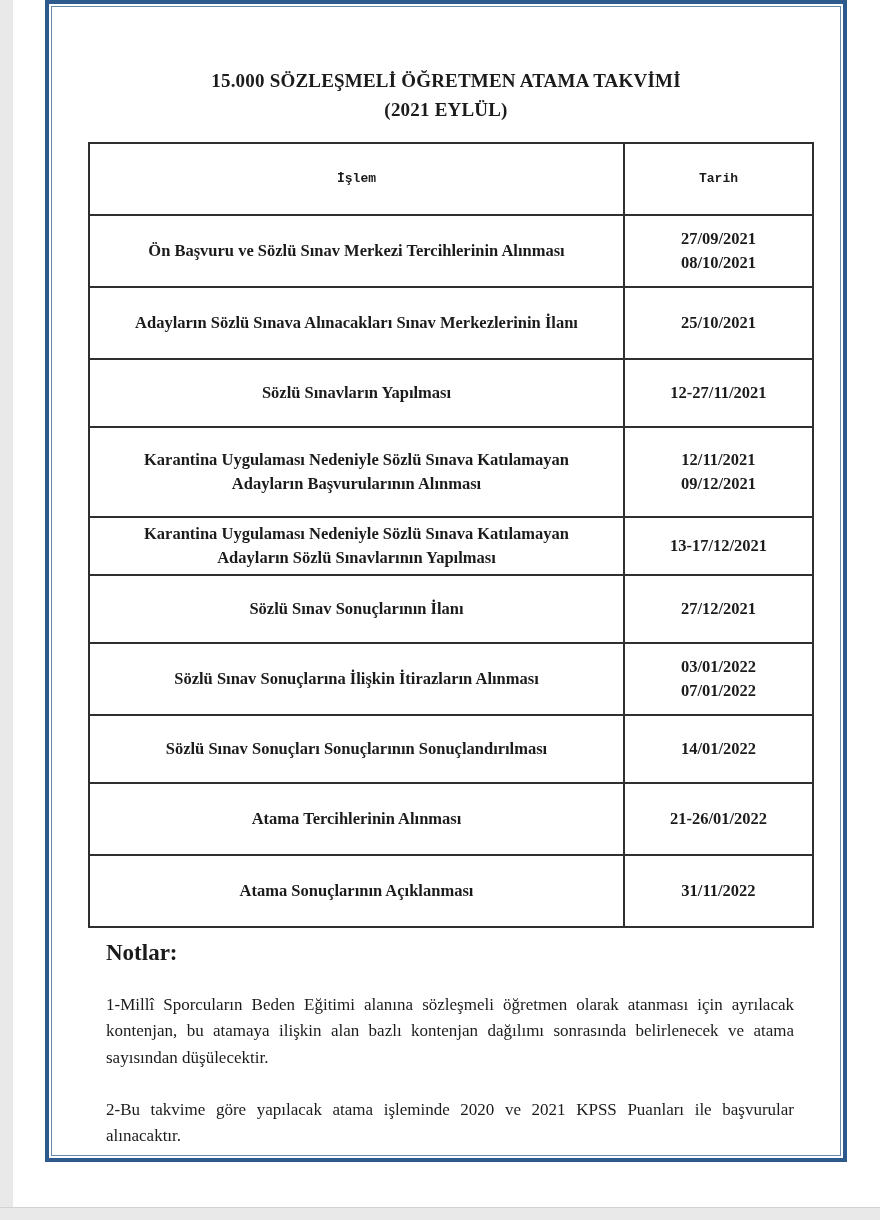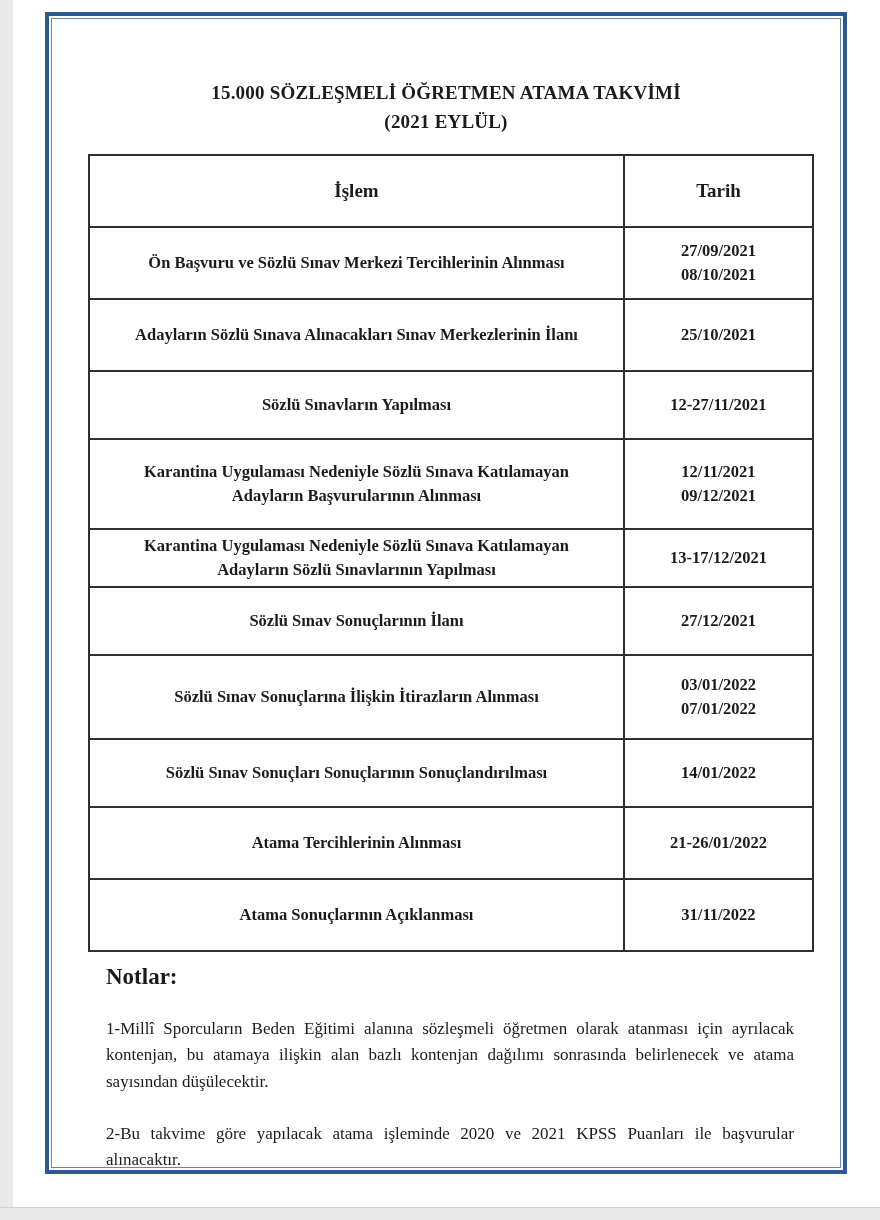--- a/index.html
+++ b/index.html
@@ -24,21 +24,21 @@
     width: 13px; height: 1220px;
     background: var(--edge-gray);
   }
   .edge-bottom {
     position: absolute; left: 0; bottom: 0;
     width: 880px; height: 13px;
     background: var(--edge-gray);
     border-top: 1px solid #d2d2d2;
   }
   .frame {
-    position: absolute; left: 45px; top: 12px;
+    position: absolute; left: 45px; top: 0;
     width: 802px; height: 1162px;
     border: 4px solid var(--frame-blue);
     padding: 2px;
     background: #ffffff;
   }
   .frame-inner {
     width: 100%; height: 100%;
     border: 1px solid var(--frame-blue-light);
   }
   .title-block {
@@ -60,21 +60,21 @@
     text-align: center;
     vertical-align: middle;
     font-weight: bold;
     font-size: 16.5px;
     line-height: 1.45;
     padding: 4px 10px;
   }
   table.schedule th.col-islem, table.schedule td.islem-cell { width: 535px; }
   table.schedule th.col-tarih, table.schedule td.tarih-cell { width: 189px; }
   table.schedule thead tr { height: 72px; }
-  table.schedule th { font-size: 19px; }
+  table.schedule th { font-size: 13px; font-family: Liberation Mono, monospace; }
   .notes {
     margin: 12px 0 0 54px;
     width: 688px;
   }
   .notes-heading {
     font-weight: bold;
     font-size: 23px;
   }
   .note-para {
     margin: 26px 0 0 0;
@@ -123,21 +123,21 @@
             <td class="tarih-cell">12/11/2021<br>09/12/2021</td>
           </tr>
           <tr style="height: 54px;">
             <td class="islem-cell">Karantina Uygulaması Nedeniyle Sözlü Sınava Katılamayan<br>Adayların Sözlü Sınavlarının Yapılması</td>
             <td class="tarih-cell">13-17/12/2021</td>
           </tr>
           <tr style="height: 68px;">
             <td class="islem-cell">Sözlü Sınav Sonuçlarının İlanı</td>
             <td class="tarih-cell">27/12/2021</td>
           </tr>
-          <tr style="height: 84px;">
+          <tr style="height: 72px;">
             <td class="islem-cell">Sözlü Sınav Sonuçlarına İlişkin İtirazların Alınması</td>
             <td class="tarih-cell">03/01/2022<br>07/01/2022</td>
           </tr>
           <tr style="height: 68px;">
             <td class="islem-cell">Sözlü Sınav Sonuçları Sonuçlarının Sonuçlandırılması</td>
             <td class="tarih-cell">14/01/2022</td>
           </tr>
           <tr style="height: 72px;">
             <td class="islem-cell">Atama Tercihlerinin Alınması</td>
             <td class="tarih-cell">21-26/01/2022</td>

